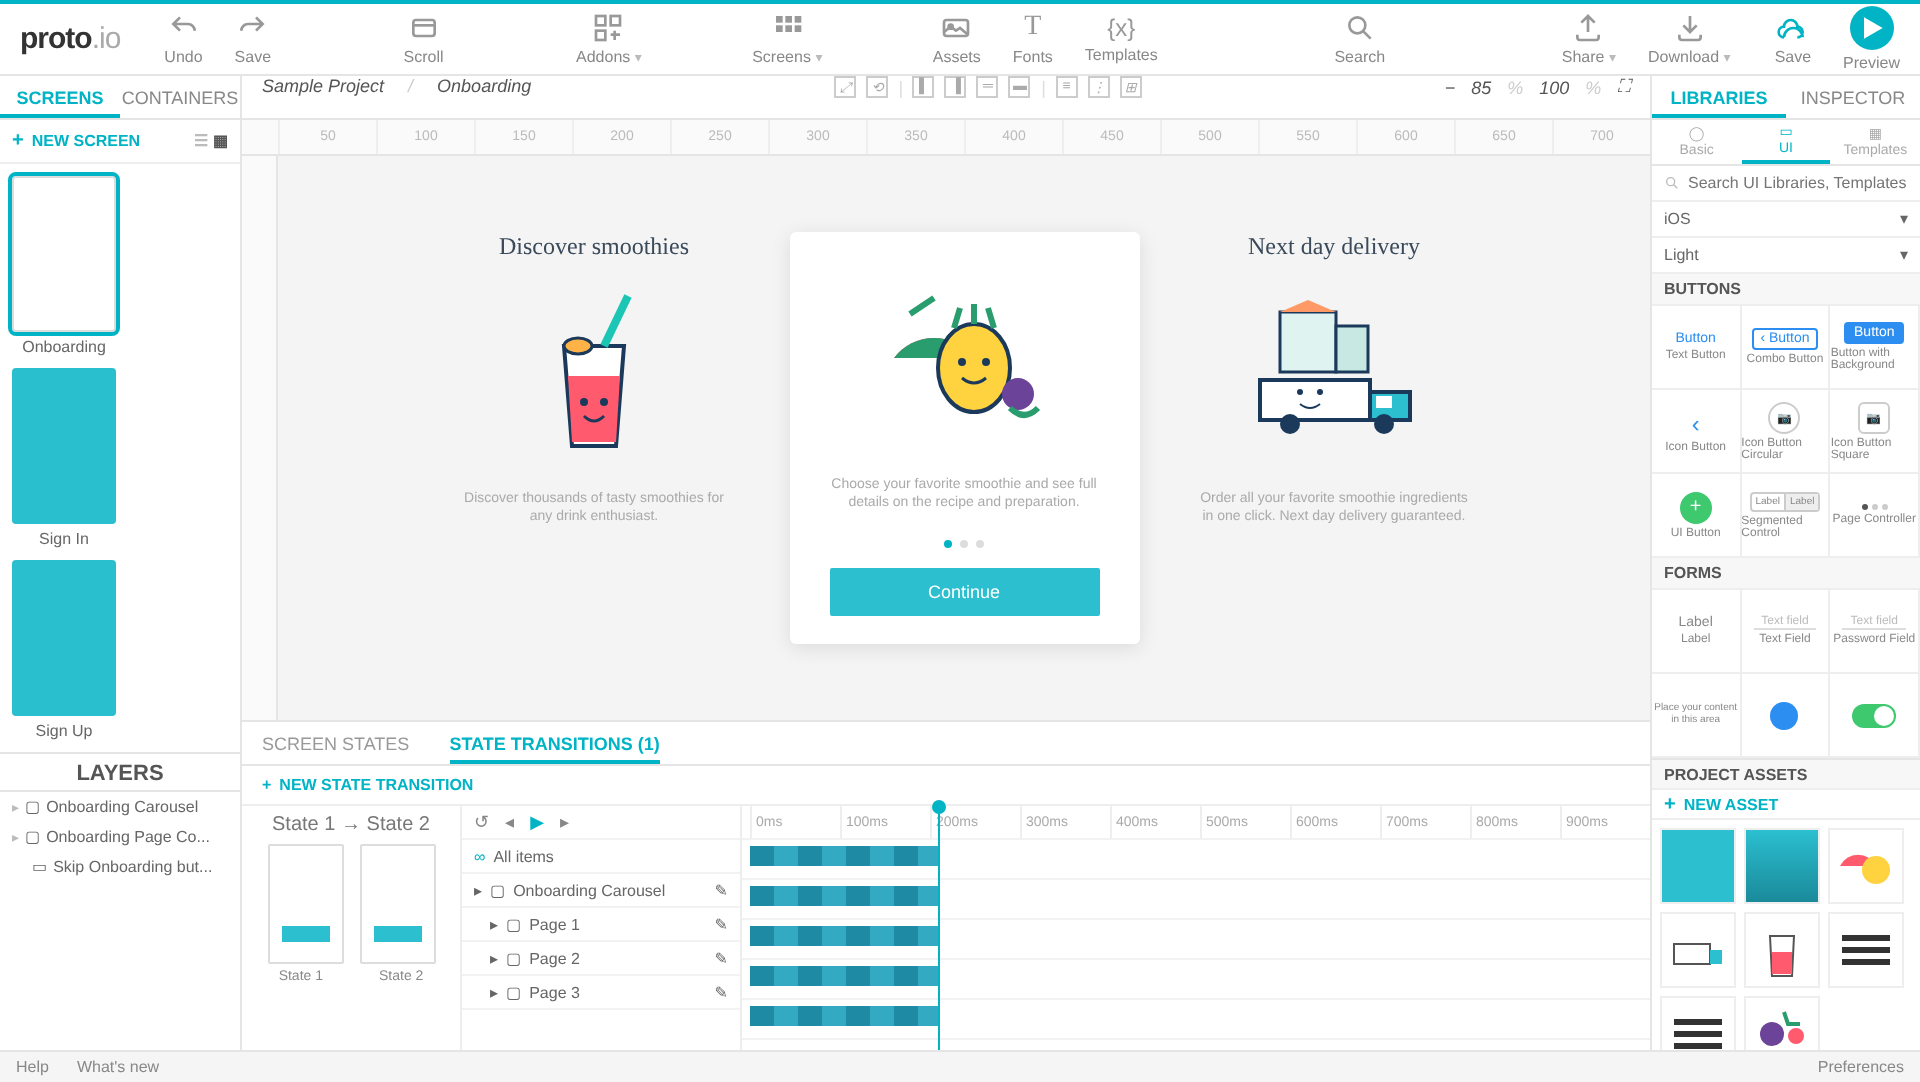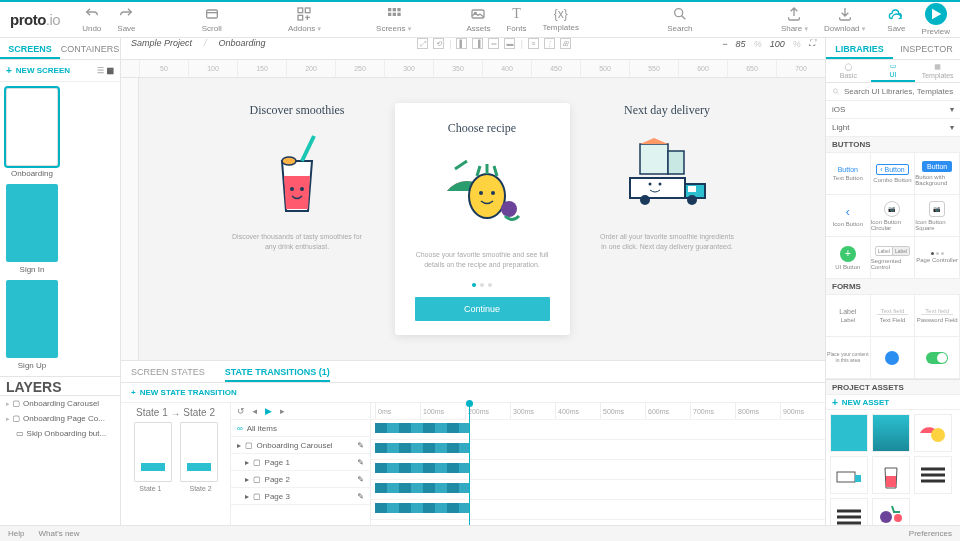--- a/index.html
+++ b/index.html
@@ -19,21 +19,21 @@
 .panel-tabs { height:22px; display:flex; border-bottom:1px solid #e5e5e5; }
 .panel-tab { flex:1; text-align:center; line-height:22px; font-size:9px; color:#888; cursor:pointer; }
 .panel-tab.active { color:#00b4c6; border-bottom:2px solid #00b4c6; font-weight:600; }
 .add-row { height:22px; display:flex; align-items:center; padding:0 6px; color:#00b4c6; font-size:8px; font-weight:600; border-bottom:1px solid #eee;}
 .add-row .plus { margin-right:4px; font-size:10px; }
 .screens-grid { display:flex; flex-wrap:wrap; gap:6px; padding:6px; }
 .screen-thumb { width:52px; text-align:center; cursor:pointer;}
 .screen-thumb .box { width:52px; height:78px; background:#29bfcf; border-radius:2px; position:relative; }
 .screen-thumb.sel .box { outline:2px solid #00b4c6; }
 .screen-thumb .lbl { font-size:8px; margin-top:3px; color:#666;}
-.layers-head { height:20px; line-height:20px; padding:0 6px; font-size:14px; color:#555; border-top:1px solid #e5e5e5; border-bottom:1px solid #e5e5e5; font-weight:600;}
+.layers-head { height:20px; line-height:20px; padding:0 6px; font-size:11px; color:#555; border-top:1px solid #e5e5e5; border-bottom:1px solid #e5e5e5; font-weight:600;text-align:center;}
 .layer-item { padding:3px 6px; font-size:8px; color:#666; display:flex; align-items:center; gap:3px;}
 .layer-item .chev { font-size:7px; color:#bbb; }
 .center { flex:1; display:flex; flex-direction:column; background:#f4f4f4; }
 .canvas-bar { height:22px; background:#fff; border-bottom:1px solid #e5e5e5; display:flex; align-items:flex-start; padding:0 10px; gap:12px; font-size:9px; color:#888;font-style:italic;}
 .canvas-bar .crumb { color:#555; }
 .canvas-bar .sep { color:#ccc; }
 .canvas-bar .spacer { flex:1; }
 .canvas-bar .zoom { color:#555; font-size:9px; display:flex; gap:8px; align-items:center;}
 .ruler-h { height:18px; background:#fafafa; border-bottom:1px solid #e5e5e5; display:flex; font-size:7px; color:#bbb; padding-left:18px; }
 .ruler-h span { flex:1; text-align:center; border-left:1px solid #eee; line-height:18px; }
@@ -310,21 +310,20 @@
                   <circle cx="30" cy="58" r="2" fill="#1b3a5b"></circle>
                   <circle cx="40" cy="58" r="2" fill="#1b3a5b"></circle>
                   <path d="M30 65 Q35 70 40 65" stroke="#1b3a5b" fill="none" stroke-width="1.5"></path>
                   <line x1="40" y1="30" x2="52" y2="5" stroke="#1bc6b4" stroke-width="4"></line>
                   <ellipse cx="27" cy="30" rx="7" ry="4" fill="#ffb347" stroke="#1b3a5b" stroke-width="1.5"></ellipse>
                 </svg>
             </div>
             <p>Discover thousands of tasty smoothies for any drink enthusiast.</p>
           </div>
           <div class="slide center-slide">
-            <h3>Choose recipe</h3>
             <div class="illus">
               <svg width="90" height="80" viewBox="0 0 90 80">
                   <path d="M10 40 A25 25 0 0 1 50 40 Z" fill="#ff5a6e"></path>
                   <path d="M10 40 A25 25 0 0 1 50 40" fill="#2a9d6e"></path>
                   <path d="M18 18 L30 10" stroke="#2a9d6e" stroke-width="3"></path>
                   <ellipse cx="50" cy="45" rx="18" ry="22" fill="#ffd23f" stroke="#1b3a5b" stroke-width="2"></ellipse>
                   <path d="M40 25 L43 15 M50 23 L50 13 M60 25 L57 15" stroke="#2a9d6e" stroke-width="3"></path>
                   <circle cx="44" cy="42" r="2" fill="#1b3a5b"></circle>
                   <circle cx="56" cy="42" r="2" fill="#1b3a5b"></circle>
                   <path d="M44 50 Q50 55 56 50" stroke="#1b3a5b" fill="none" stroke-width="1.5"></path>

